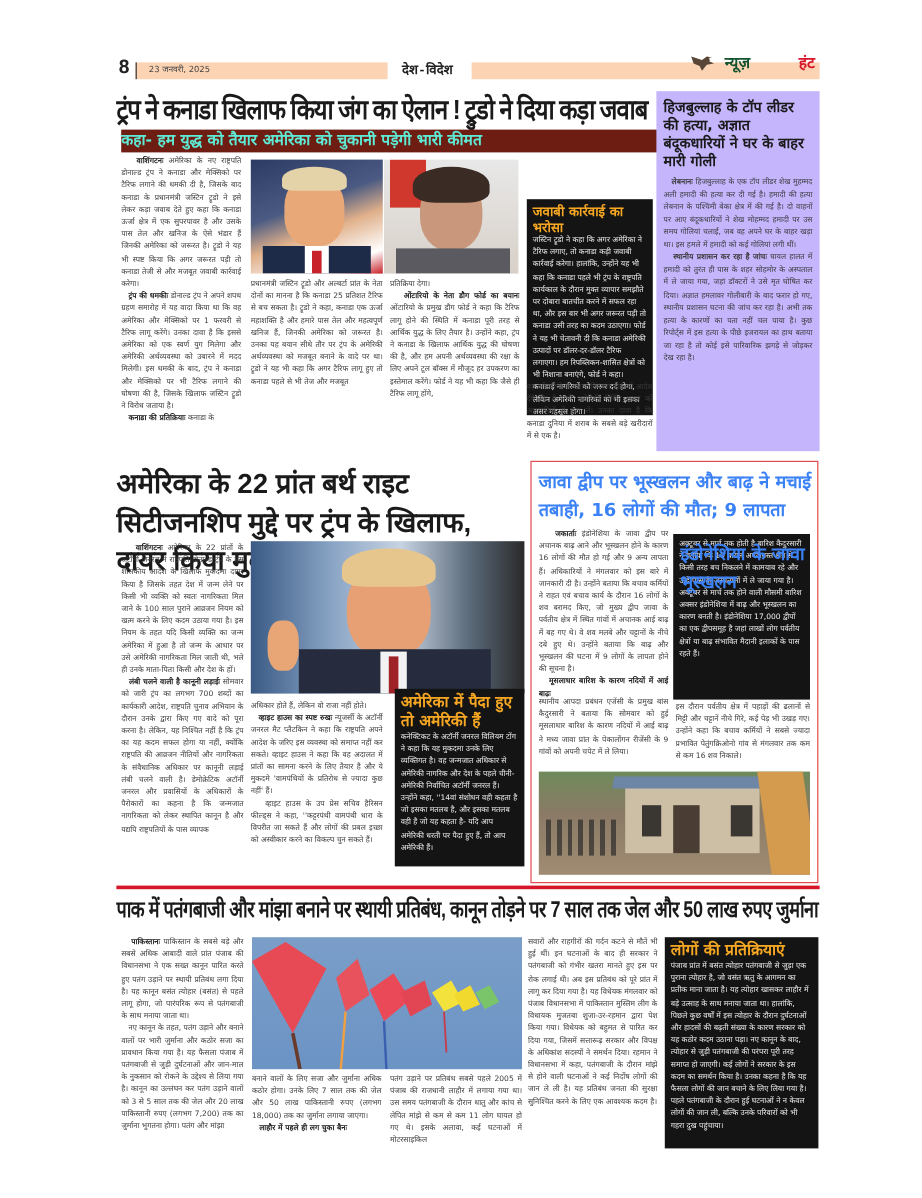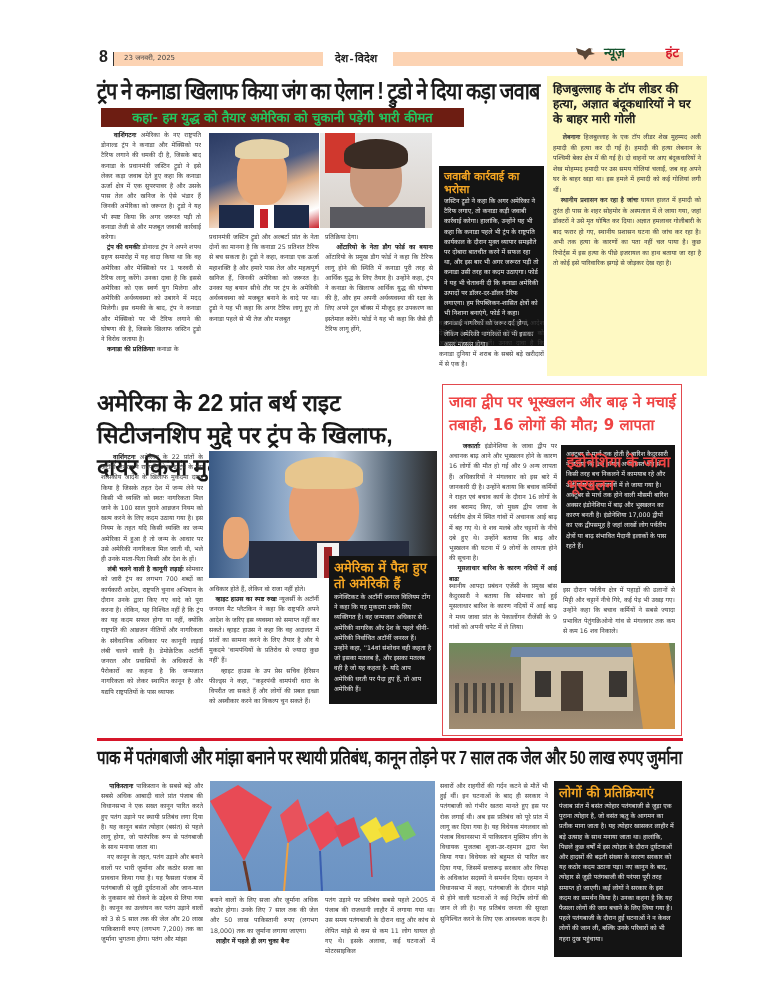--- a/index.html
+++ b/index.html
@@ -11,36 +11,36 @@
   .pg-num { position:absolute; left:2px; top:-1px; font-weight:bold; font-size:16px; color:#222; font-family:"Liberation Sans", sans-serif; }
   .pg-bar-l { position:absolute; left:16px; top:3px; width:210px; height:14px; background:#fcd3b3; border-left:1px solid #333; }
   .pg-date { position:absolute; left:10px; top:1px; font-size:7px; color:#444; }
   .section { position:absolute; left:238px; top:1px; font-weight:bold; font-size:11px; color:#222;font-family:Liberation Mono, monospace; }
   .pg-bar-r { position:absolute; left:296px; top:3px; width:290px; height:14px; background:#fcd3b3; }
   .logo { position:absolute; right:4px; top:-6px; font-weight:bold; font-size:13px; }
   .logo .n { color:#14532d; } .logo .h { color:#d6162a;padding-left:36px; }
   .logo-bird { display:inline-block; width:24px; height:18px; vertical-align:middle; }
 
   .hl1 { position:absolute; left:0; top:74px; font-family:"Liberation Sans", sans-serif; font-weight:bold; font-size:23px; letter-spacing:-1px; color:#1a1a1a; white-space:nowrap; transform:scaleX(0.86); transform-origin:left; }
-  .subbar { position:absolute; left:4px; top:108px; width:363px; height:19px; background:#6d1d12; color:#22c55e; font-weight:bold; font-size:13px; text-align:center; line-height:19px; }
+  .subbar { position:absolute; left:4px; top:108px; width:489px; height:19px; background:#6d1d12; color:#5eead4; font-weight:bold; font-size:13px; line-height:19px; }
 
   .col { position:absolute; font-size:6.3px; line-height:10.2px; color:#3a3a3a; text-align:justify; overflow:hidden; }
   .col b { color:#222; }
   .ph { position:absolute; overflow:hidden; }
   .boxdark { position:absolute; background:#141414; color:#eee; overflow:hidden; font-size:6.3px; line-height:10.2px; padding:4px 5px; }
   .boxdark .t { color:#f5a623; font-weight:bold; font-size:11px; line-height:13px; }
   .boxdark .t2 { color:#f5a623; font-weight:bold; font-size:13px; line-height:16px; }
 
-  .sidebox { position:absolute; left:450px; top:76px; width:160px; height:300px; background:#fef9c3; padding:6px 6px; }
+  .sidebox { position:absolute; left:450px; top:76px; width:136px; height:300px; background:#c4b5fd; padding:6px 6px; }
   .sidebox .t { font-weight:bold; font-size:12px; line-height:15px; color:#1a1a1a; }
   .sidebox .b { font-size:6.3px; line-height:10.5px; color:#3a3a3a; text-align:justify; margin-top:5px; }
 
   .hl2 { position:absolute; left:0; top:387px; font-family:"Liberation Sans", sans-serif; font-weight:bold; font-size:23px; line-height:32px; color:#1a1a1a; width:340px; }
   .javabox { position:absolute; left:345px; top:384px; width:240px; height:352px; border:1.5px solid #e2494e; background:#fff; }
-  .javabox .t { position:absolute; left:6px; top:6px; width:228px; font-weight:bold; font-size:15px; line-height:23px; color:#ef4444; }
+  .javabox .t { position:absolute; left:6px; top:6px; width:228px; font-weight:bold; font-size:15px; line-height:23px; color:#3b82f6; }
 
   .redline { position:absolute; left:0; top:738px; width:586px; height:3px; background:#d6162a; }
   .hl3 { position:absolute; left:0; top:744px; font-family:"Liberation Sans", sans-serif; font-weight:bold; font-size:19px; color:#1a1a1a; white-space:nowrap; transform:scaleX(0.79); transform-origin:left; letter-spacing:-0.5px; }
 </style>
 </head>
 <body>
 
 <div class="page">
 
   <div class="masthead">
@@ -122,21 +122,21 @@
     <div style="position:absolute;left:115px;top:96px;width:8px;height:31px;background:#9e2226;"></div>
     <div style="position:absolute;left:14px;top:66px;width:26px;height:42px;border-radius:40%;background:#e8a676;"></div>
   </div>
 
   <div class="col" style="left:112px;top:584px;width:110px;height:150px;">
     <span>अधिकार होते हैं, लेकिन वो राजा नहीं होते।</span><br>
     &nbsp;&nbsp;&nbsp;<b>व्हाइट हाउस का स्पष्ट रुखः</b> <span>न्यूजर्सी के अटॉर्नी जनरल मैट प्लैटकिन ने कहा कि राष्ट्रपति अपने आदेश के जरिए इस व्यवस्था को समाप्त नहीं कर सकते। व्हाइट हाउस ने कहा कि वह अदालत में प्रांतों का सामना करने के लिए तैयार है और ये मुकदमे 'वामपंथियों के प्रतिरोध से ज्यादा कुछ नहीं' हैं।</span><br>
     &nbsp;&nbsp;&nbsp;<span>व्हाइट हाउस के उप प्रेस सचिव हैरिसन फील्ड्स ने कहा, ''कट्टरपंथी वामपंथी धारा के विपरीत जा सकते हैं और लोगों की प्रबल इच्छा को अस्वीकार करने का विकल्प चुन सकते हैं।</span>
   </div>
 
-  <div class="boxdark" style="left:232px;top:556px;width:108px;height:148px;">
+  <div class="boxdark" style="left:232px;top:574px;width:108px;height:148px;">
     <div class="t2">अमेरिका में पैदा हुए तो अमेरिकी हैं</div>
     <div>कनेक्टिकट के अटॉर्नी जनरल विलियम टोंग ने कहा कि यह मुकदमा उनके लिए व्यक्तिगत है। वह जन्मजात अधिकार से अमेरिकी नागरिक और देश के पहले चीनी-अमेरिकी निर्वाचित अटॉर्नी जनरल हैं। उन्होंने कहा, ''14वां संशोधन वही कहता है जो इसका मतलब है, और इसका मतलब वही है जो यह कहता है- यदि आप अमेरिकी धरती पर पैदा हुए हैं, तो आप अमेरिकी हैं।</div>
   </div>
 
   <div class="javabox">
     <div class="t">जावा द्वीप पर भूस्खलन और बाढ़ ने मचाई तबाही, 16 लोगों की मौत; 9 लापता</div>
     <div class="col" style="left:6px;top:56px;width:108px;height:140px;">
       &nbsp;&nbsp;&nbsp;<b>जकार्ताः</b> <span>इंडोनेशिया के जावा द्वीप पर अचानक बाढ़ आने और भूस्खलन होने के कारण 16 लोगों की मौत हो गई और 9 अन्य लापता हैं। अधिकारियों ने मंगलवार को इस बारे में जानकारी दी है। उन्होंने बताया कि बचाव कर्मियों ने राहत एवं बचाव कार्य के दौरान 16 लोगों के शव बरामद किए, जो मुख्य द्वीप जावा के पर्वतीय क्षेत्र में स्थित गांवों में अचानक आई बाढ़ में बह गए थे। वे शव मलबे और चट्टानों के नीचे दबे हुए थे। उन्होंने बताया कि बाढ़ और भूस्खलन की घटना में 9 लोगों के लापता होने की सूचना है।</span><br>
       &nbsp;&nbsp;&nbsp;<b>मूसलाधार बारिश के कारण नदियों में आई बाढ़ः</b>
     </div>

